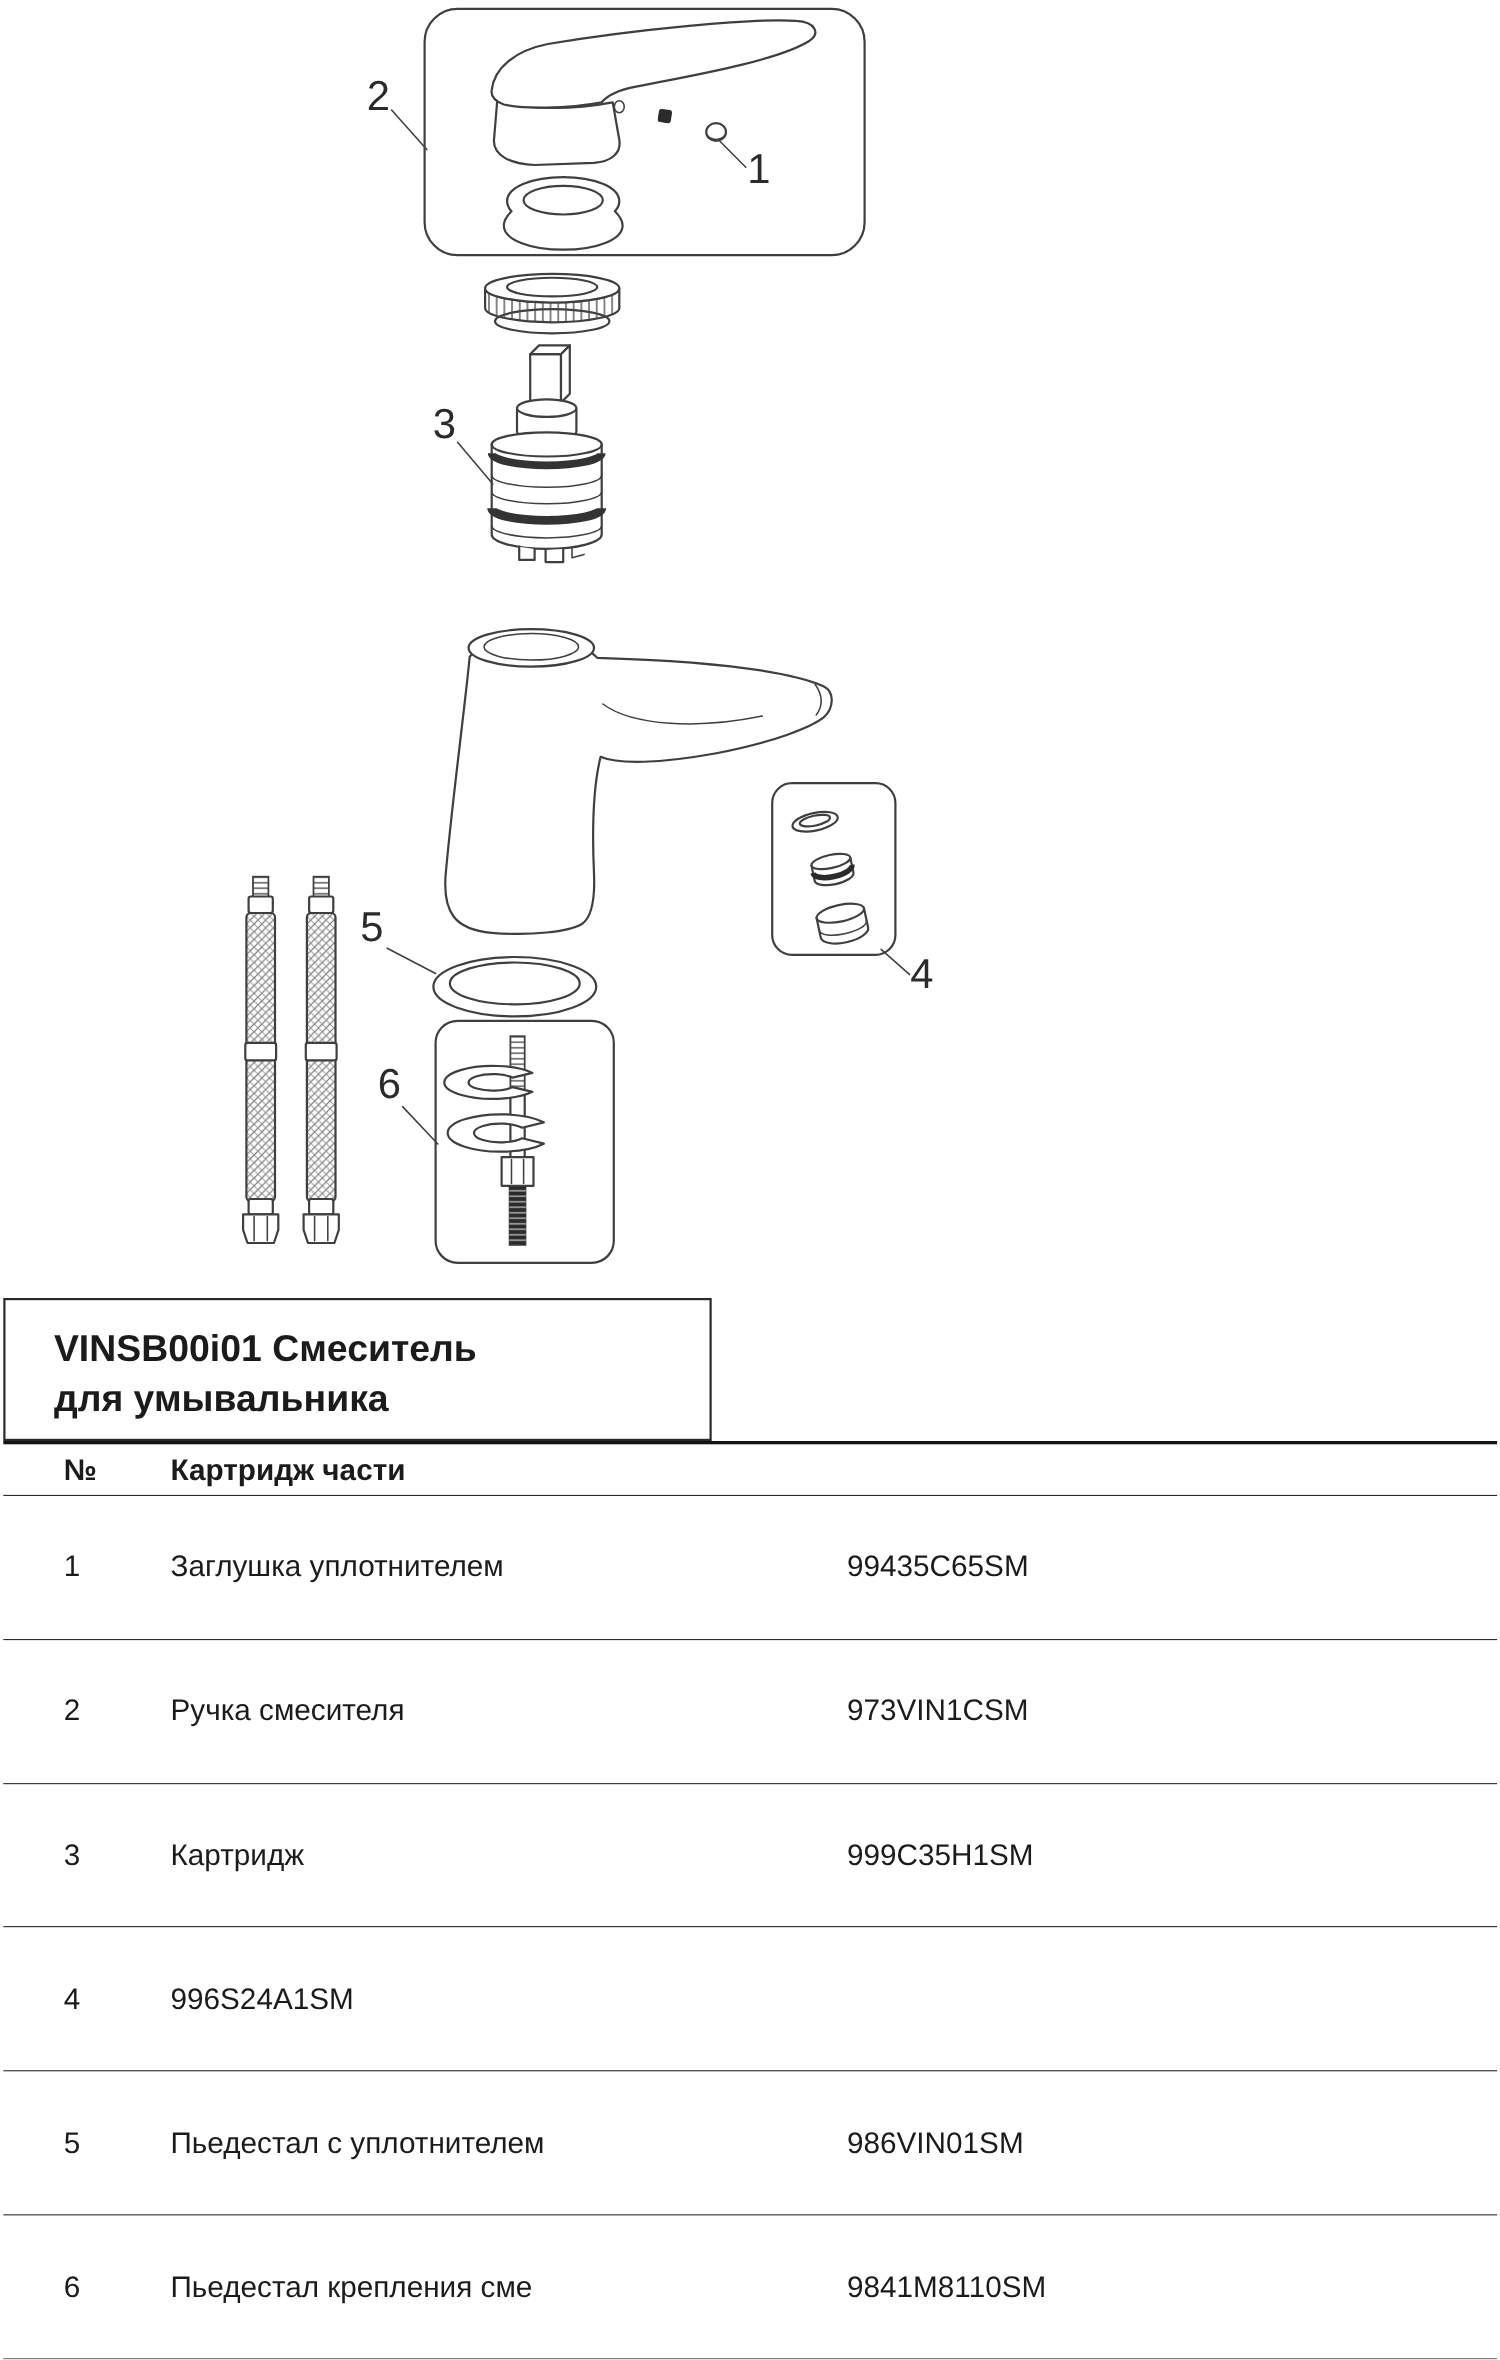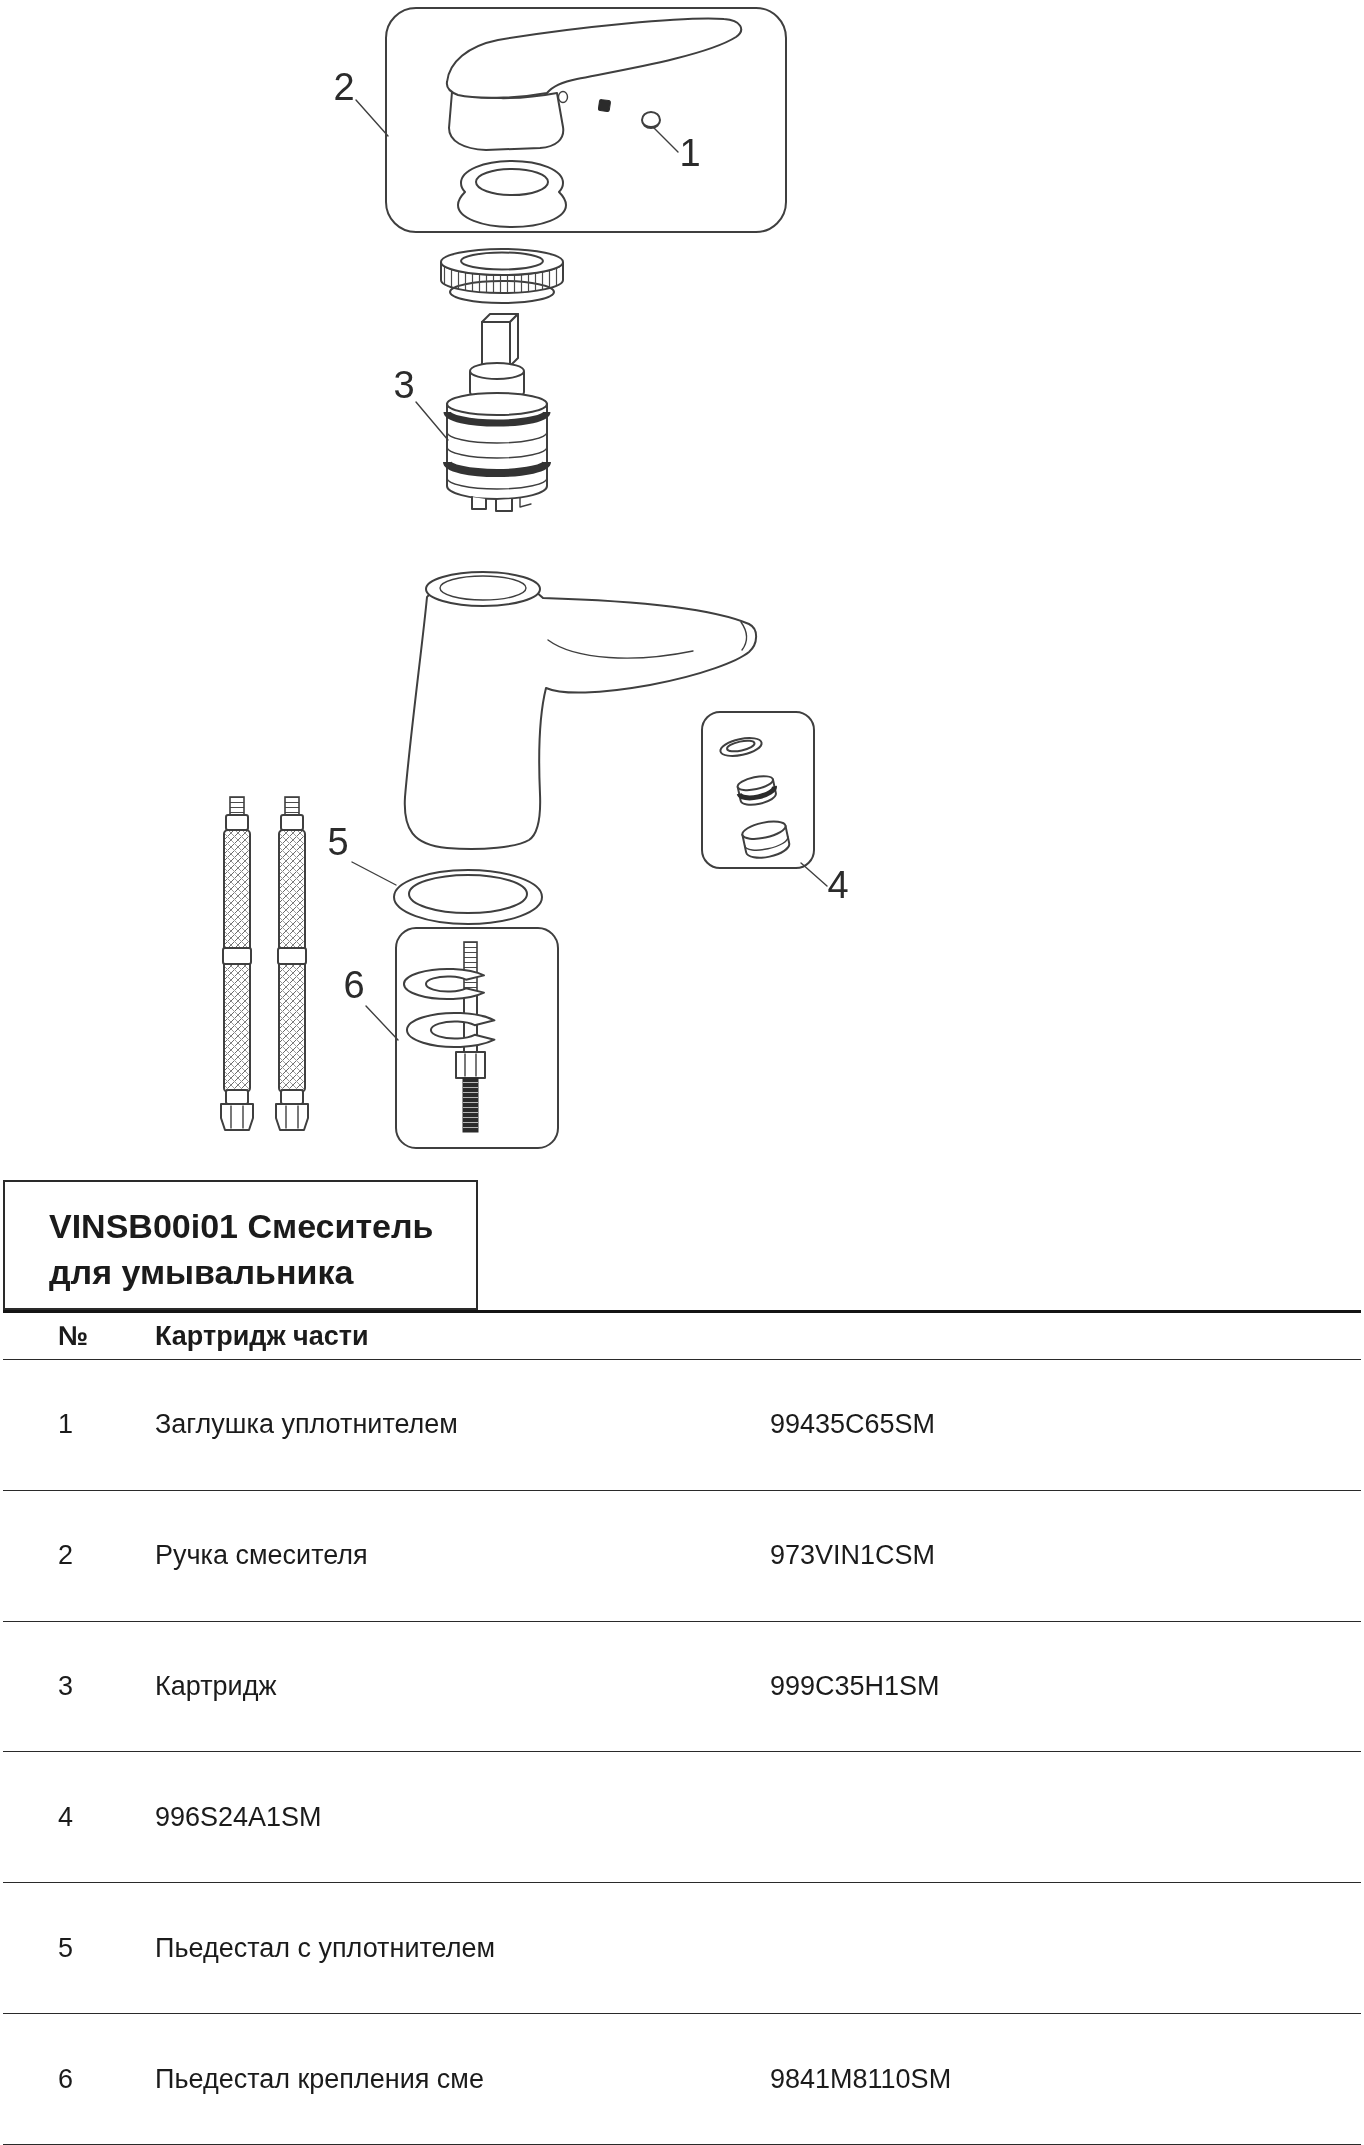--- a/index.html
+++ b/index.html
@@ -11,21 +11,21 @@
   svg.diagram { position:absolute; left:0; top:0; }
   .fw { fill:#ffffff; stroke:#3f3f3f; stroke-width:2; stroke-linejoin:round; stroke-linecap:round; }
   .ln { fill:none; stroke:#3f3f3f; stroke-width:2; stroke-linejoin:round; stroke-linecap:round; }
   .thin { stroke-width:1.4; }
   .dark { fill:#2b2b2b; stroke:#2b2b2b; }
   .callout {
     font-family:"Liberation Sans","DejaVu Sans",sans-serif;
     font-size:38px; fill:#2b2b2b; text-anchor:middle; font-weight:400;
   }
   .title-box {
-    position:absolute; left:3px; top:1180px; width:475px; height:130px;
+    position:absolute; left:3px; top:1180px; width:644px; height:130px;
     border:2px solid #2a2a2a; box-sizing:border-box;
     padding:22px 0 0 44px; font-size:34px; font-weight:bold; line-height:1.35;
   }
   .parts-table {
     position:absolute; left:3px; right:3px; top:1310px; bottom:0;
     display:flex; flex-direction:column; border-top:3px solid #141414;
     font-size:27px;
   }
   .tr {
     display:grid; grid-template-columns:152px 615px 1fr;
@@ -220,20 +220,21 @@
       <div class="c2">Картридж</div>
       <div class="c3">999C35H1SM</div>
     </div>
     <div class="tr td">
       <div class="c1">4</div>
       <div class="c3">996S24A1SM</div>
     </div>
     <div class="tr td">
       <div class="c1">5</div>
       <div class="c2">Пьедестал с уплотнителем</div>
+      <div class="c3">986VIN01SM</div>
     </div>
     <div class="tr td">
       <div class="c1">6</div>
       <div class="c2">Пьедестал крепления сме</div>
       <div class="c3">9841M8110SM</div>
     </div>
   </div>
 
 </div>
 

